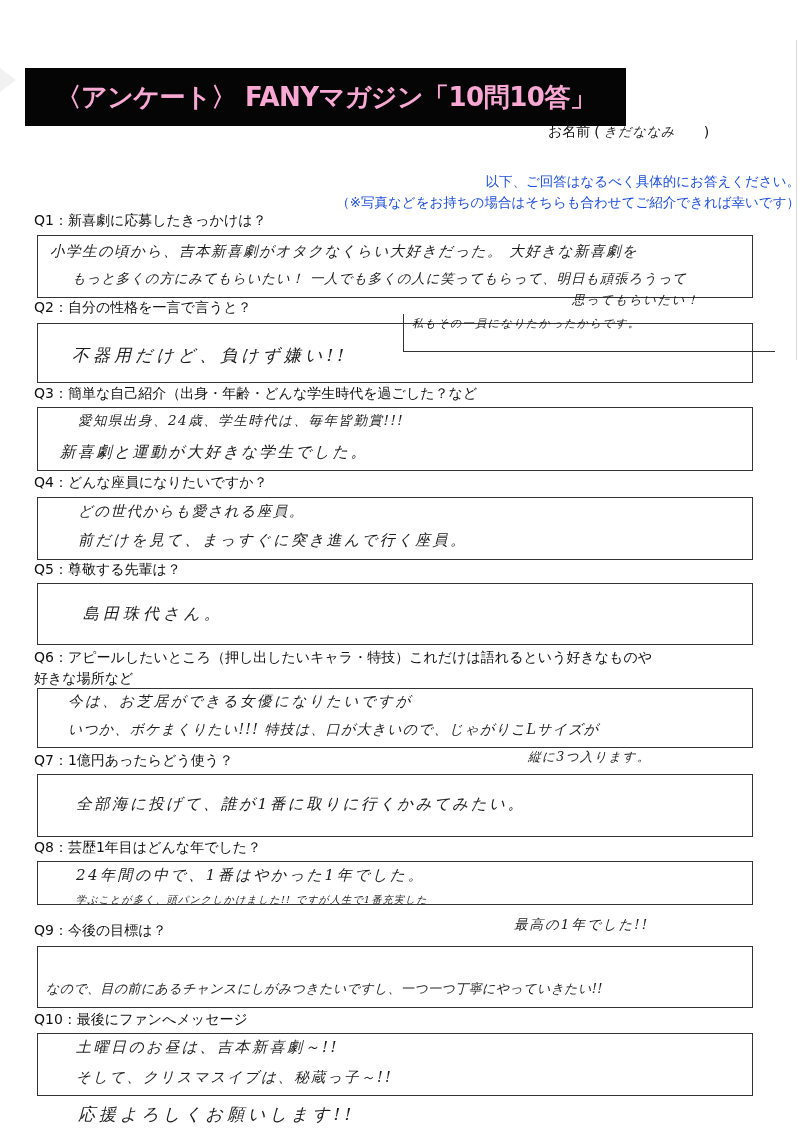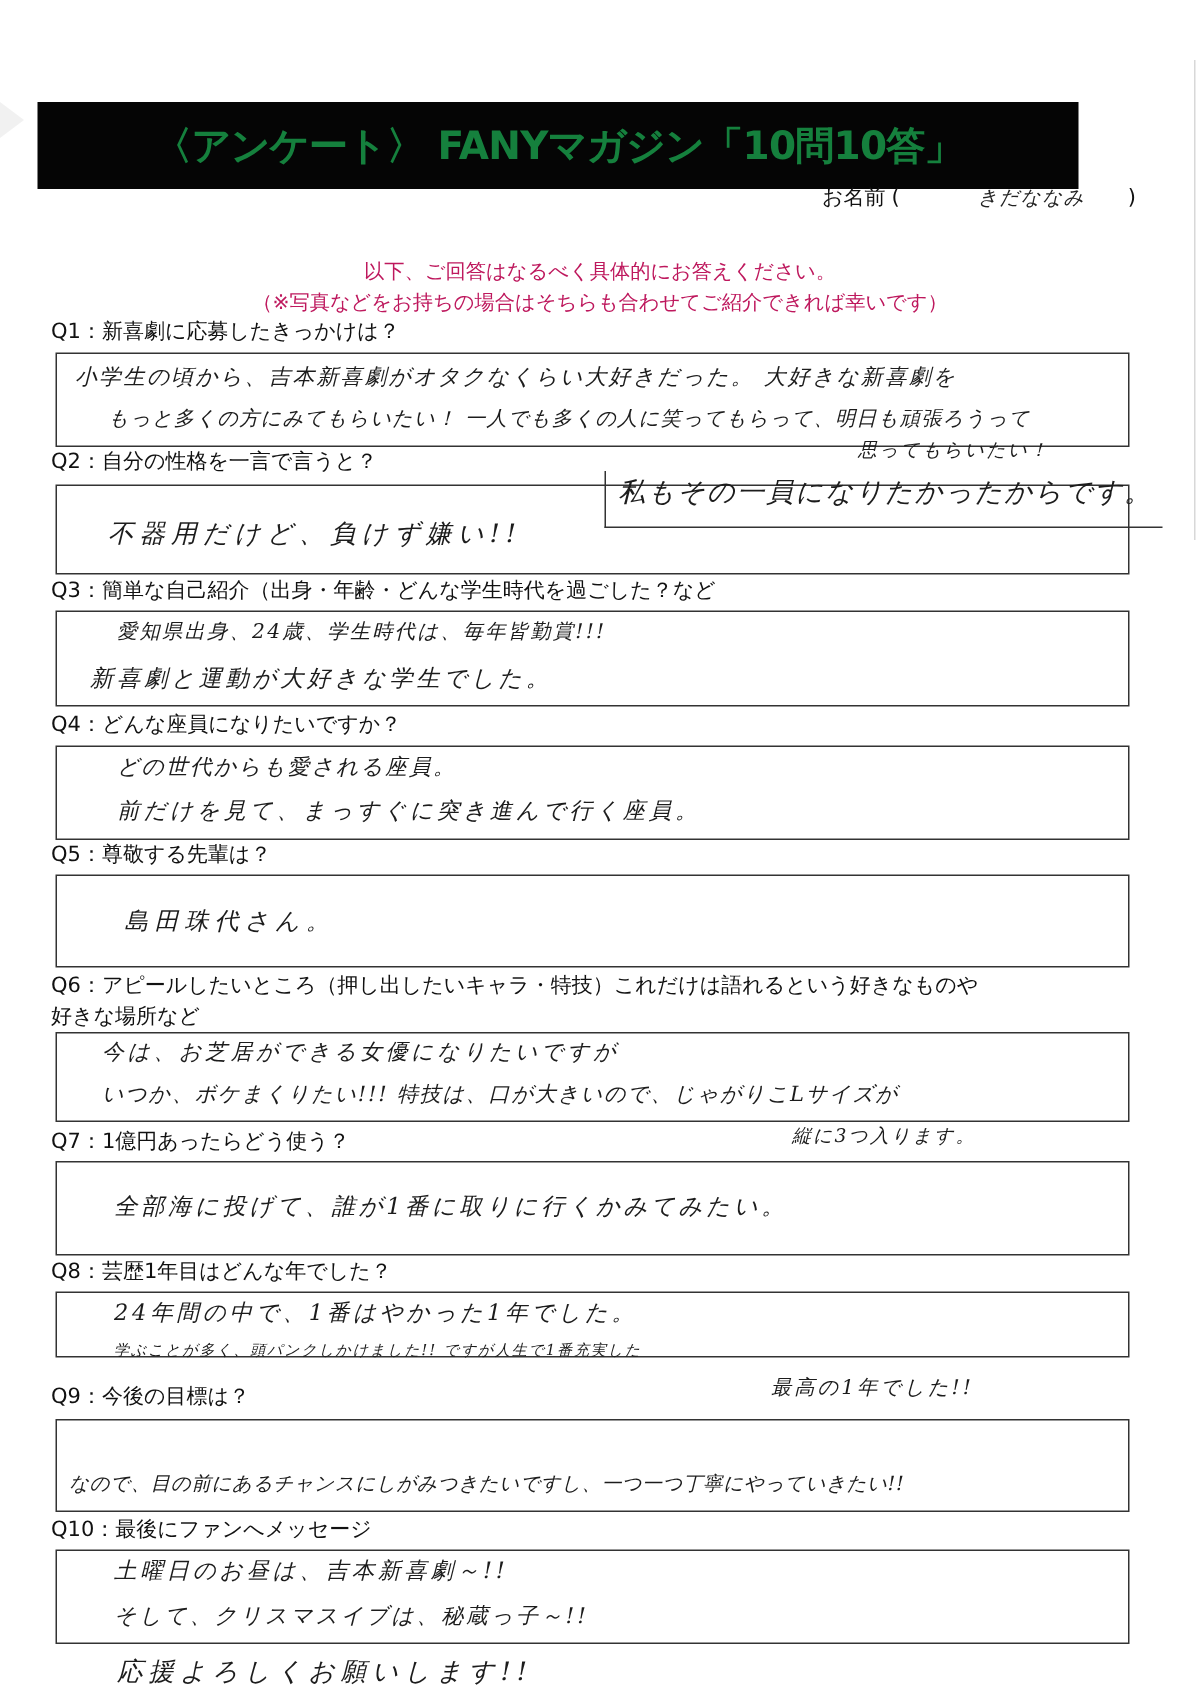--- a/index.html
+++ b/index.html
@@ -1,43 +1,43 @@
 <!DOCTYPE html>
 <html><head>
   <meta charset="utf-8">
   <style>
     * { box-sizing: border-box; margin: 0; padding: 0; }
     html, body { width: 800px; height: 1132px; background: #ffffff; overflow: hidden; }
     body { position: relative; font-family: "DejaVu Sans", sans-serif; color: #111; }
 
     .header-bar {
-      position: absolute; left: 25px; top: 68px; width: 694px; height: 58px;
-      background: #050505; color: #15803d;
+      position: absolute; left: 25px; top: 68px; width: 601px; height: 58px;
+      background: #050505; color: #f9a8d4;
       display: flex; align-items: center; justify-content: center;
       font-family: "DejaVu Sans", sans-serif; font-size: 26px; font-weight: bold;
       letter-spacing: -0.5px;
     }
     .header-notch {
       position: absolute; left: 0; top: 68px; width: 0; height: 0;
       border-top: 12px solid transparent; border-bottom: 12px solid transparent;
       border-left: 16px solid #e8e8e8; opacity: 0.6;
     }
 
     .name-row {
       position: absolute; left: 548px; top: 121px; width: 230px; height: 22px;
       font-size: 14px; display: flex; align-items: center; gap: 4px;
     }
     .name-value {
       font-family: "DejaVu Serif", serif; font-style: italic; font-size: 13px;
-      color: #222; letter-spacing: 1px; width: 96px; margin-left: 48px;
+      color: #222; letter-spacing: 1px; width: 96px;
     }
 
     .instructions {
-      position: absolute; left: 0; top: 171px; width: 800px; text-align: center;
-      font-size: 13.5px; line-height: 21px; color: #be185d;
+      position: absolute; left: 0; top: 171px; width: 800px; text-align: right;
+      font-size: 13.5px; line-height: 21px; color: #1d4ed8;
     }
 
     .q-label {
       position: absolute; left: 34px; font-size: 14px; color: #111; white-space: nowrap;
     }
     .q-label.two-line { line-height: 21px; white-space: normal; width: 720px; }
 
     .answer-box {
       position: absolute; left: 37px; width: 716px;
       border: 1.3px solid #333; background: #fff;
@@ -82,21 +82,21 @@
   <div class="hw" style="left:12px;top:6px;">小学生の頃から、吉本新喜劇がオタクなくらい大好きだった。 大好きな新喜劇を</div>
   <div class="hw" style="left:6px;top:34px;font-size:13.5px;letter-spacing:0.8px;margin-left:28px;">もっと多くの方にみてもらいたい！ 一人でも多くの人に笑ってもらって、明日も頑張ろうって</div>
 </div>
 <div class="hw free" style="left:572px;top:292px;font-size:12.5px;">思ってもらいたい！</div>
 
 <div class="q-label" style="top:299px;">Q2：自分の性格を一言で言うと？</div>
 <div class="answer-box" style="top:323px;height:60px;">
   <div class="hw big" style="left:34px;top:20px;">不器用だけど、負けず嫌い!!</div>
 </div>
 <div class="bracket-line" style="left:403px;top:314px;width:372px;height:38px;"></div>
-<div class="hw free" style="left:412px;top:316px;font-size:18px;">私もその一員になりたかったからです。</div>
+<div class="hw free" style="left:412px;top:316px;font-size:11px;">私もその一員になりたかったからです。</div>
 
 <div class="q-label" style="top:385px;">Q3：簡単な自己紹介（出身・年齢・どんな学生時代を過ごした？など</div>
 <div class="answer-box" style="top:407px;height:64px;">
   <div class="hw" style="left:40px;top:4px;font-size:13.5px;">愛知県出身、24歳、学生時代は、毎年皆勤賞!!!</div>
   <div class="hw" style="left:22px;top:34px;font-size:15.5px;letter-spacing:2.5px;">新喜劇と運動が大好きな学生でした。</div>
 </div>
 
 <div class="q-label" style="top:474px;">Q4：どんな座員になりたいですか？</div>
 <div class="answer-box" style="top:497px;height:63px;">
   <div class="hw" style="left:40px;top:4px;">どの世代からも愛される座員。</div>

